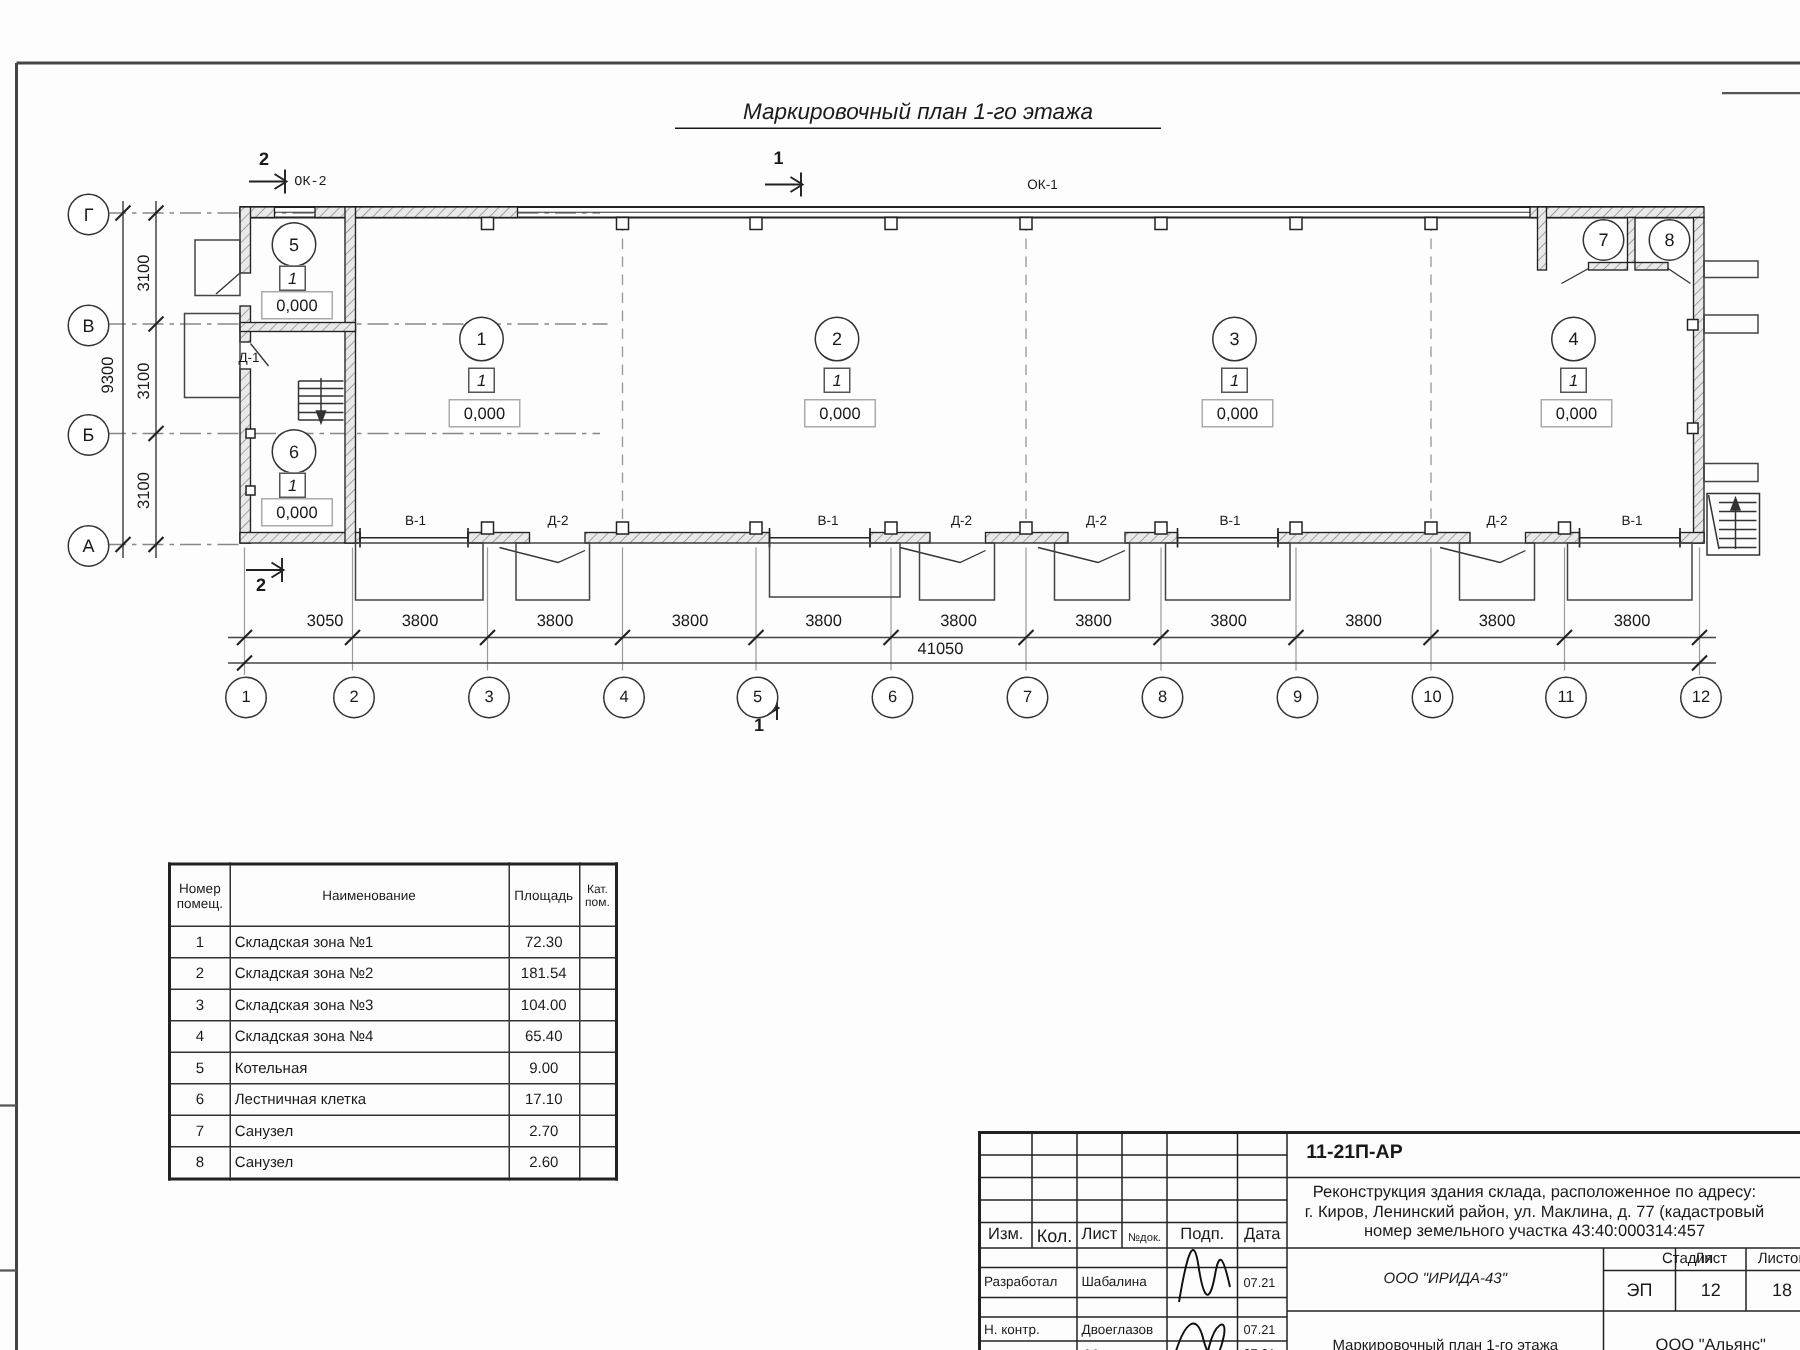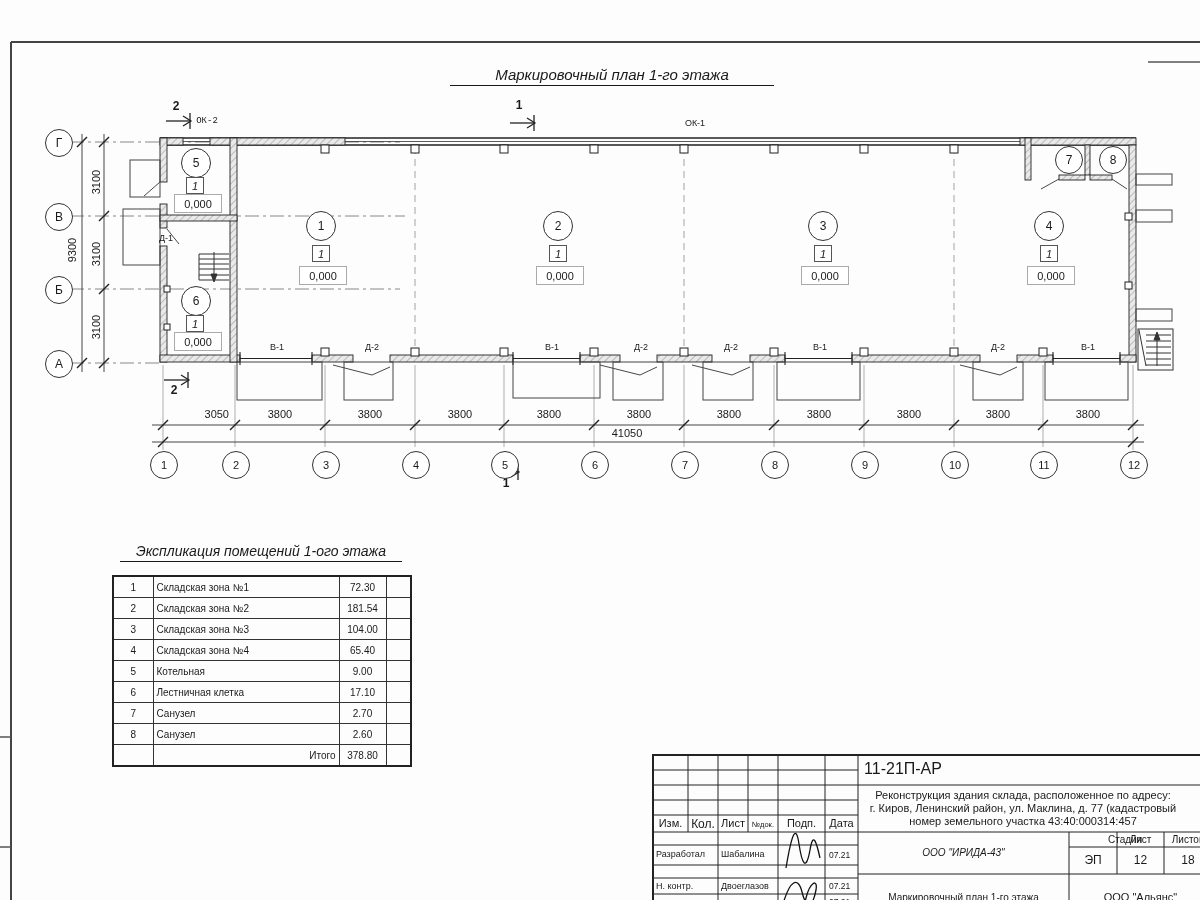--- a/index.html
+++ b/index.html
@@ -375,30 +375,35 @@
 <div class="cat" style="left:186px;top:145px;width:16px;height:15px;">1</div>
 <div class="elev" style="left:174px;top:162px;width:46px;height:17px;">0,000</div>
 
 <div class="circ" style="left:181px;top:254px;width:28px;height:28px;font-size:12px;">6</div>
 <div class="cat" style="left:186px;top:283px;width:16px;height:15px;">1</div>
 <div class="elev" style="left:174px;top:300px;width:46px;height:17px;">0,000</div>
 
 <div class="circ" style="left:1055px;top:114px;width:26px;height:26px;font-size:12px;">7</div>
 <div class="circ" style="left:1099px;top:114px;width:26px;height:26px;font-size:12px;">8</div>
 
-<div class="lbl it under" style="left:120px;top:511px;width:282px;font-size:14px;">Экспликация помещений 1-ого этажа</div>
 
 <table id="exp">
   <colgroup>
         <col style="width:40px">
         <col style="width:186px">
         <col style="width:47px">
         <col style="width:25px">
       </colgroup>
   <tbody>
+        <tr>
+    <th class="c">Номер помещ.</th>
+    <th class="c">Наименование</th>
+    <th class="c">Площадь</th>
+    <th class="c" style="font-size:8px;">Кат. пом.</th>
+  </tr>
   <tr>
           <td class="c">1</td>
           <td class="l">Складская зона №1</td>
           <td class="c">72.30</td>
           <td></td>
         </tr>
   <tr>
           <td class="c">2</td>
           <td class="l">Складская зона №2</td>
           <td class="c">181.54</td>
@@ -431,26 +436,20 @@
   <tr>
           <td class="c">7</td>
           <td class="l">Санузел</td>
           <td class="c">2.70</td>
           <td></td>
         </tr>
   <tr>
           <td class="c">8</td>
           <td class="l">Санузел</td>
           <td class="c">2.60</td>
-          <td></td>
-        </tr>
-  <tr>
-          <td></td>
-          <td class="r">Итого</td>
-          <td class="c">378.80</td>
           <td></td>
         </tr>
 </tbody>
     </table>
 
 <div class="st c" style="left:653px;top:785px;width:35px;font-size:11px;">Изм.</div>
 <div class="st c" style="left:688px;top:785px;width:30px;font-size:12px;">Кол.</div>
 <div class="st c" style="left:718px;top:785px;width:30px;font-size:11px;">Лист</div>
 <div class="st c" style="left:748px;top:788px;width:30px;font-size:7.5px;">№док.</div>
 <div class="st c" style="left:778px;top:785px;width:47px;font-size:11px;">Подп.</div>
@@ -461,21 +460,21 @@
 <div class="st" style="left:829px;top:818px;font-size:8.5px;">07.21</div>
 
 <div class="st" style="left:656px;top:849px;font-size:9px;">Н. контр.</div>
 <div class="st" style="left:721px;top:849px;font-size:9px;">Двоеглазов</div>
 <div class="st" style="left:829px;top:849px;font-size:8.5px;">07.21</div>
 
 <div class="st" style="left:656px;top:865px;font-size:14px;">ГИП</div>
 <div class="st" style="left:723px;top:865px;font-size:15px;">Коротаев</div>
 <div class="st" style="left:829px;top:865px;font-size:8.5px;">07.21</div>
 
-<div class="st c" style="left:853px;top:728px;width:100px;font-size:16px;">11-21П-АР</div>
+<div class="st c" style="left:853px;top:728px;width:100px;font-size:13px;font-weight:bold;">11-21П-АР</div>
 
 <div class="st c" style="left:858px;top:757px;width:330px;font-size:11px;line-height:13.5px;">Реконструкция здания склада, расположенное по адресу:</div>
 <div class="st c" style="left:858px;top:770px;width:330px;font-size:11px;">г. Киров, Ленинский район, ул. Маклина, д. 77 (кадастровый</div>
 <div class="st c" style="left:858px;top:783px;width:330px;font-size:11px;">номер земельного участка 43:40:000314:457</div>
 
 <div class="st c" style="left:1069px;top:802px;width:48px;font-size:10px;padding-left:32px;">Стадия</div>
 <div class="st c" style="left:1117px;top:802px;width:47px;font-size:10px;">Лист</div>
 <div class="st c" style="left:1164px;top:802px;width:48px;font-size:10px;">Листов</div>
 <div class="st c" style="left:1069px;top:821px;width:48px;font-size:12px;">ЭП</div>
 <div class="st c" style="left:1117px;top:821px;width:47px;font-size:12px;">12</div>

